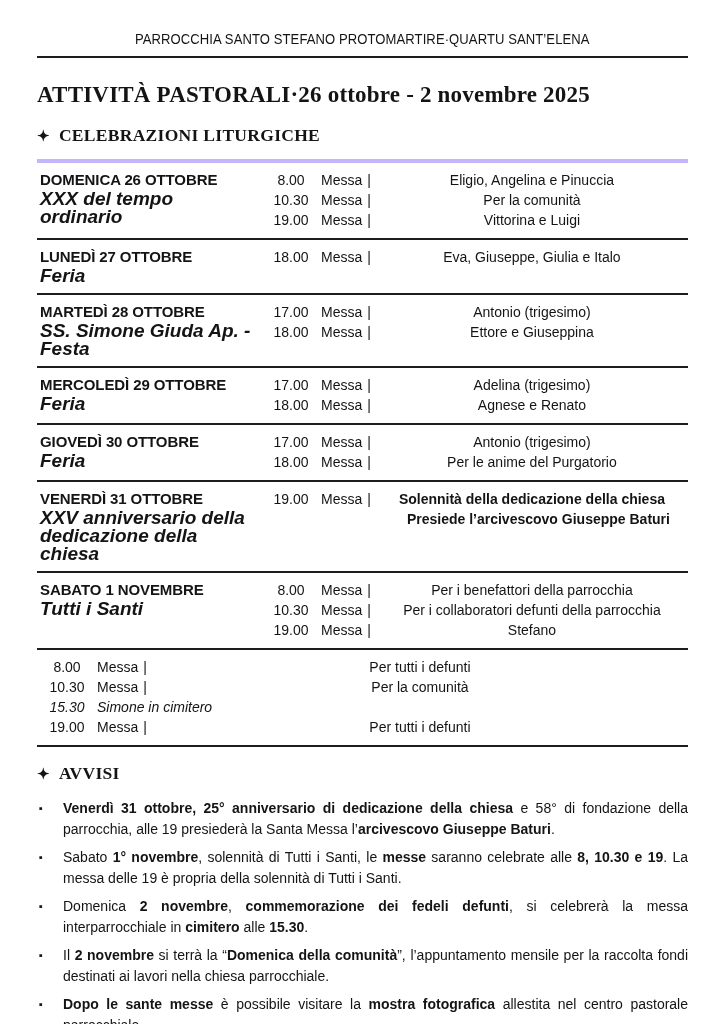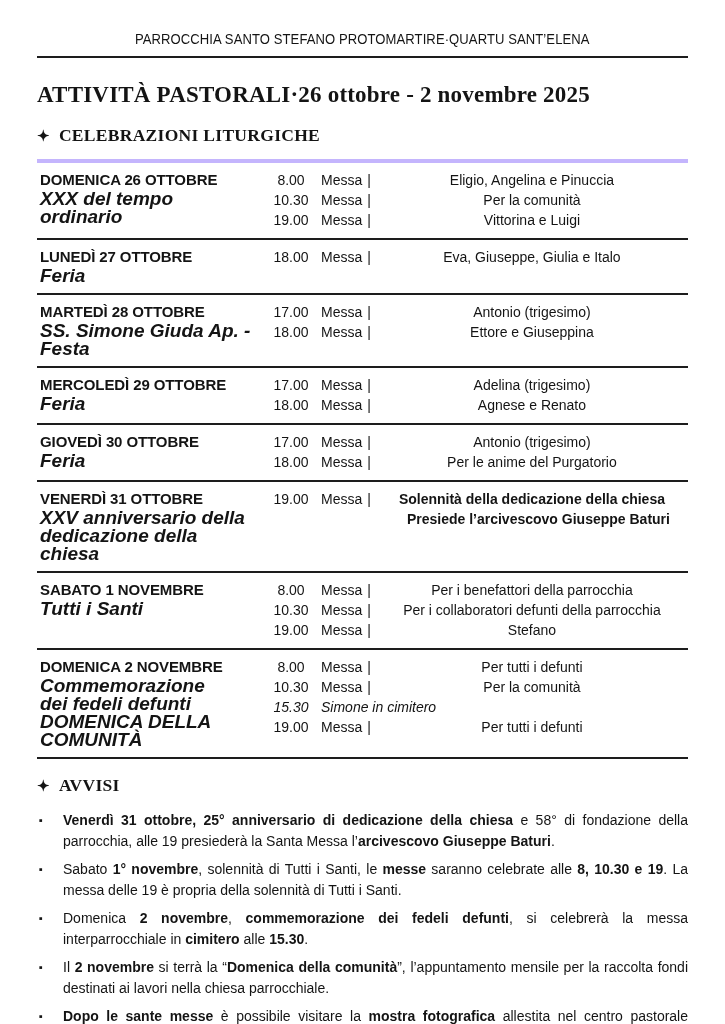--- a/index.html
+++ b/index.html
@@ -283,26 +283,20 @@
             <span class="mass-time">19.00</span>
             <span class="mass-label">Messa</span>
             <span class="pipe">|</span>
             <div class="mass-desc">
               <div class="dline1">Stefano</div>
             </div>
           </div>
         </div>
       </div>
       <div class="srow">
-        <div class="day-cell">
-          <div class="day">DOMENICA 2 NOVEMBRE</div>
-          <div class="sub">Commemorazione</div>
-          <div class="sub">dei fedeli defunti</div>
-          <div class="sub">DOMENICA DELLA COMUNITÀ</div>
-        </div>
         <div class="mass-cell">
           <div class="mass-line">
             <span class="mass-time">8.00</span>
             <span class="mass-label">Messa</span>
             <span class="pipe">|</span>
             <div class="mass-desc">
               <div class="dline1">Per tutti i defunti</div>
             </div>
           </div>
           <div class="mass-line">

